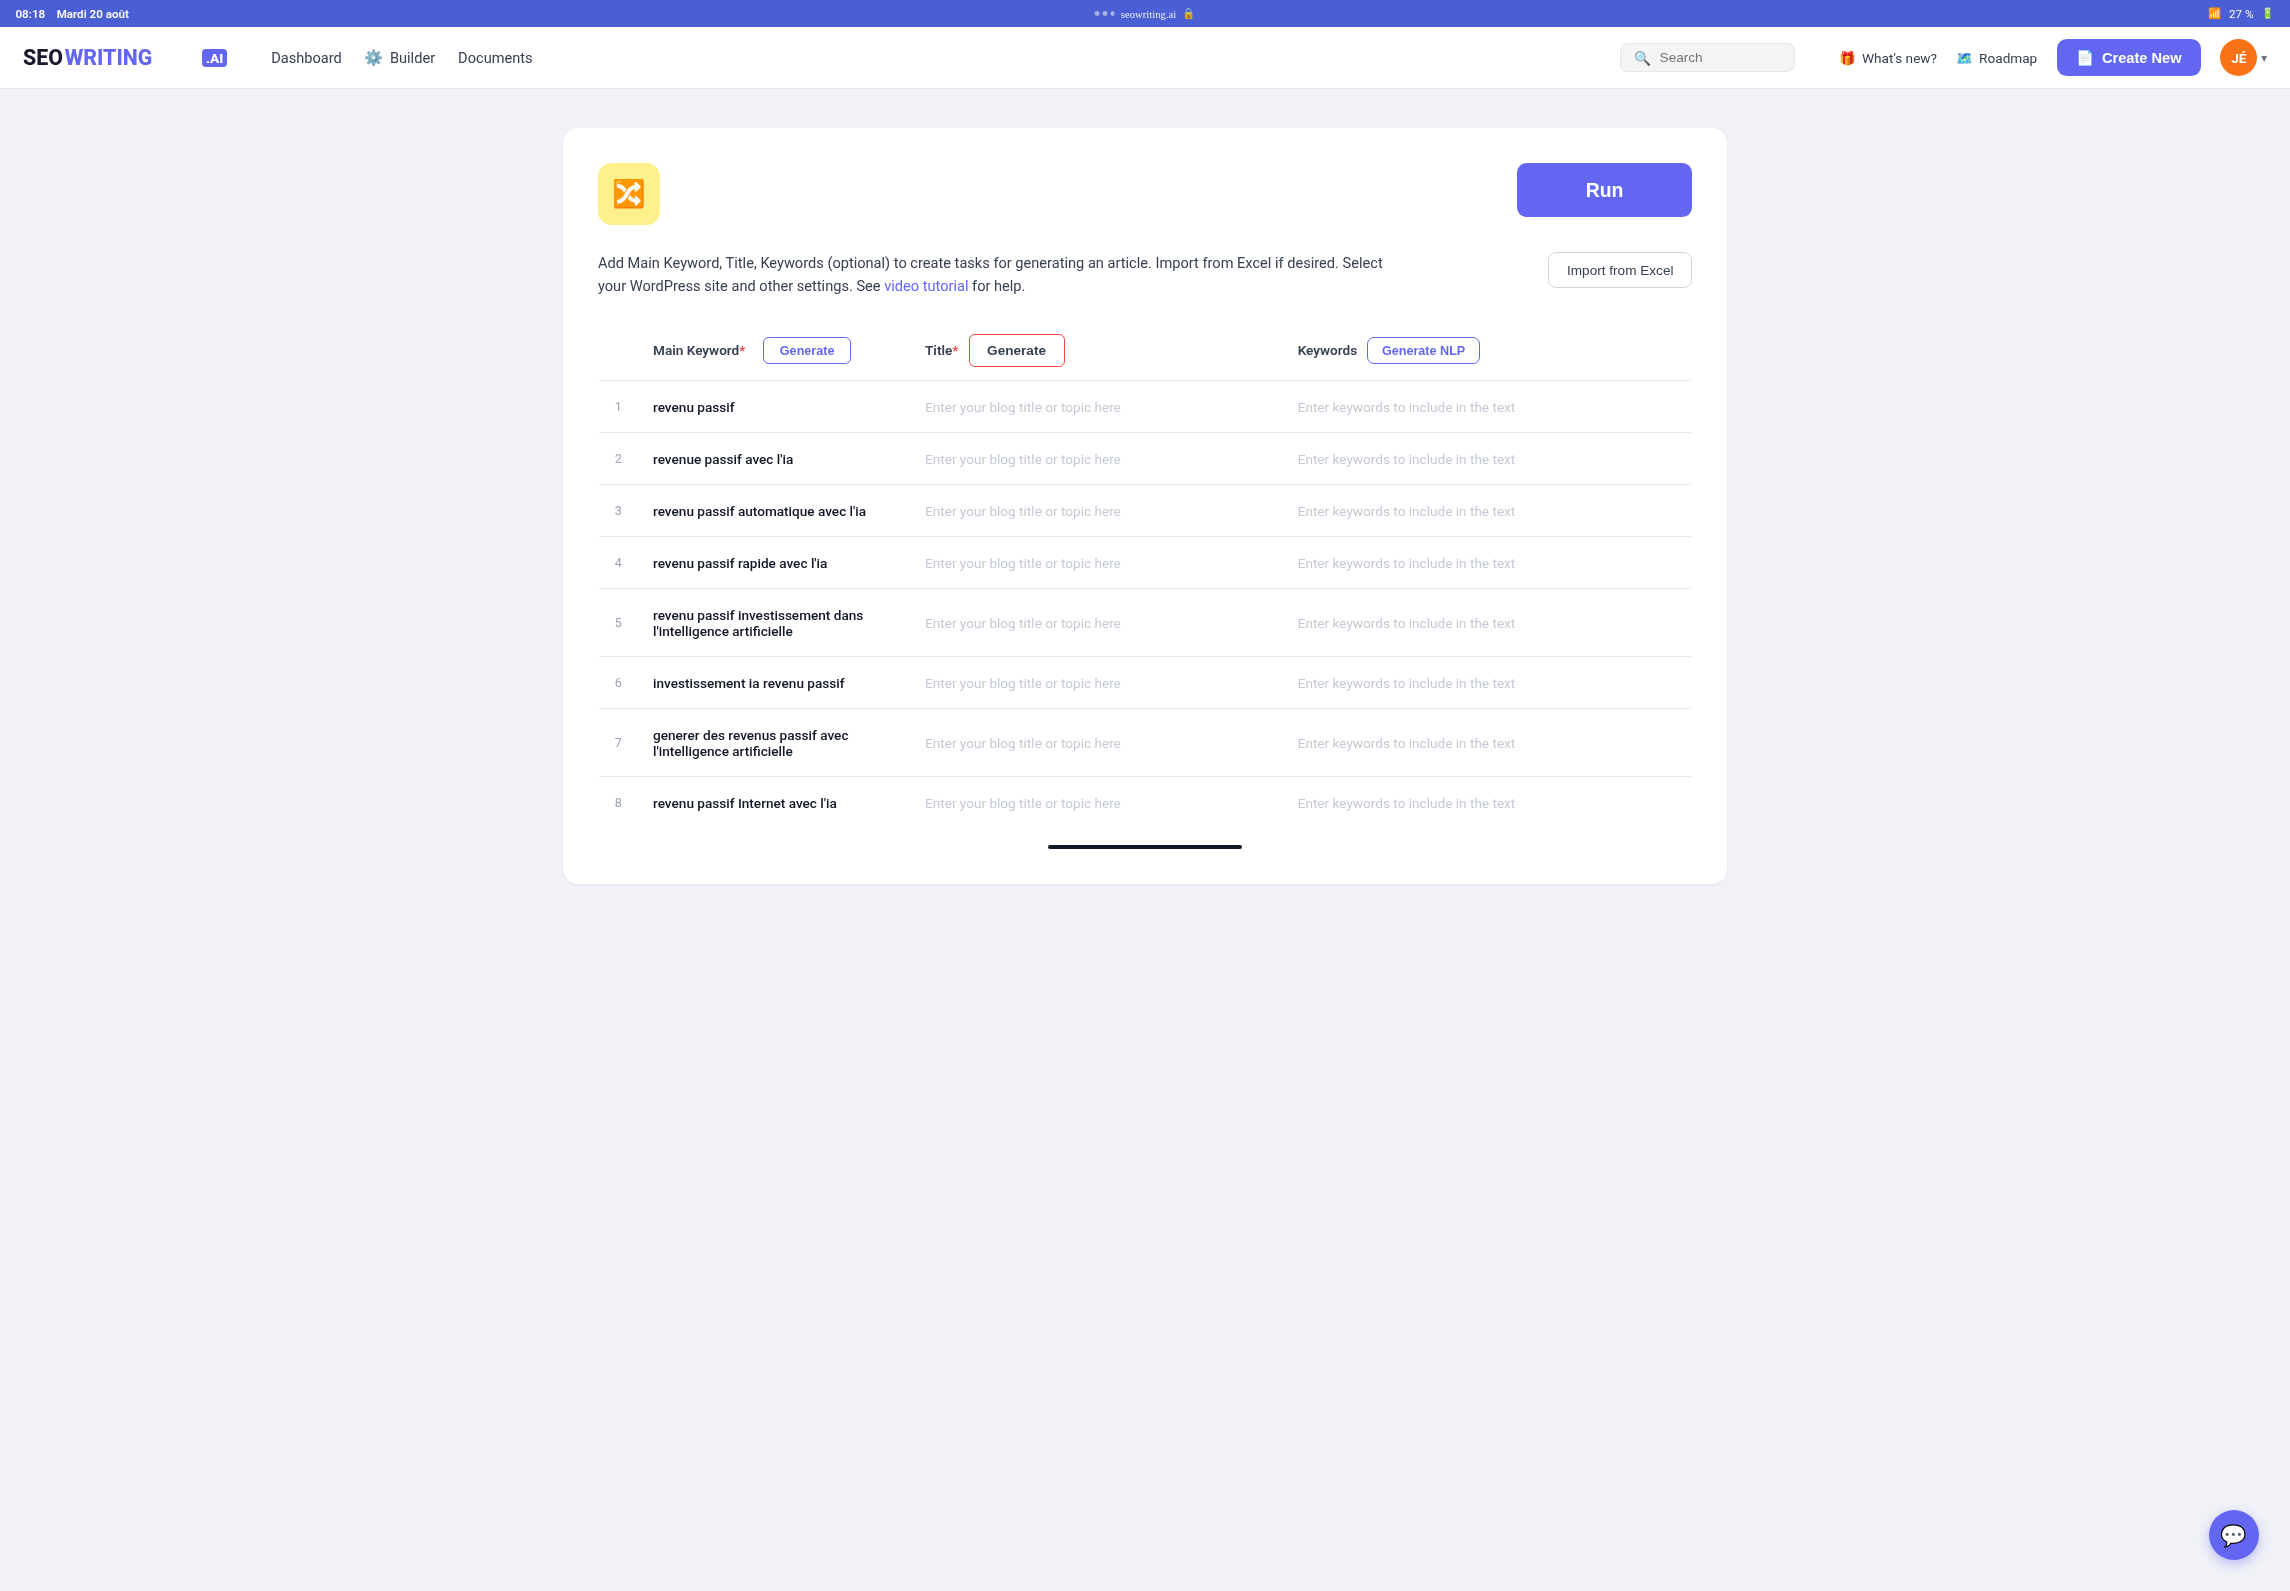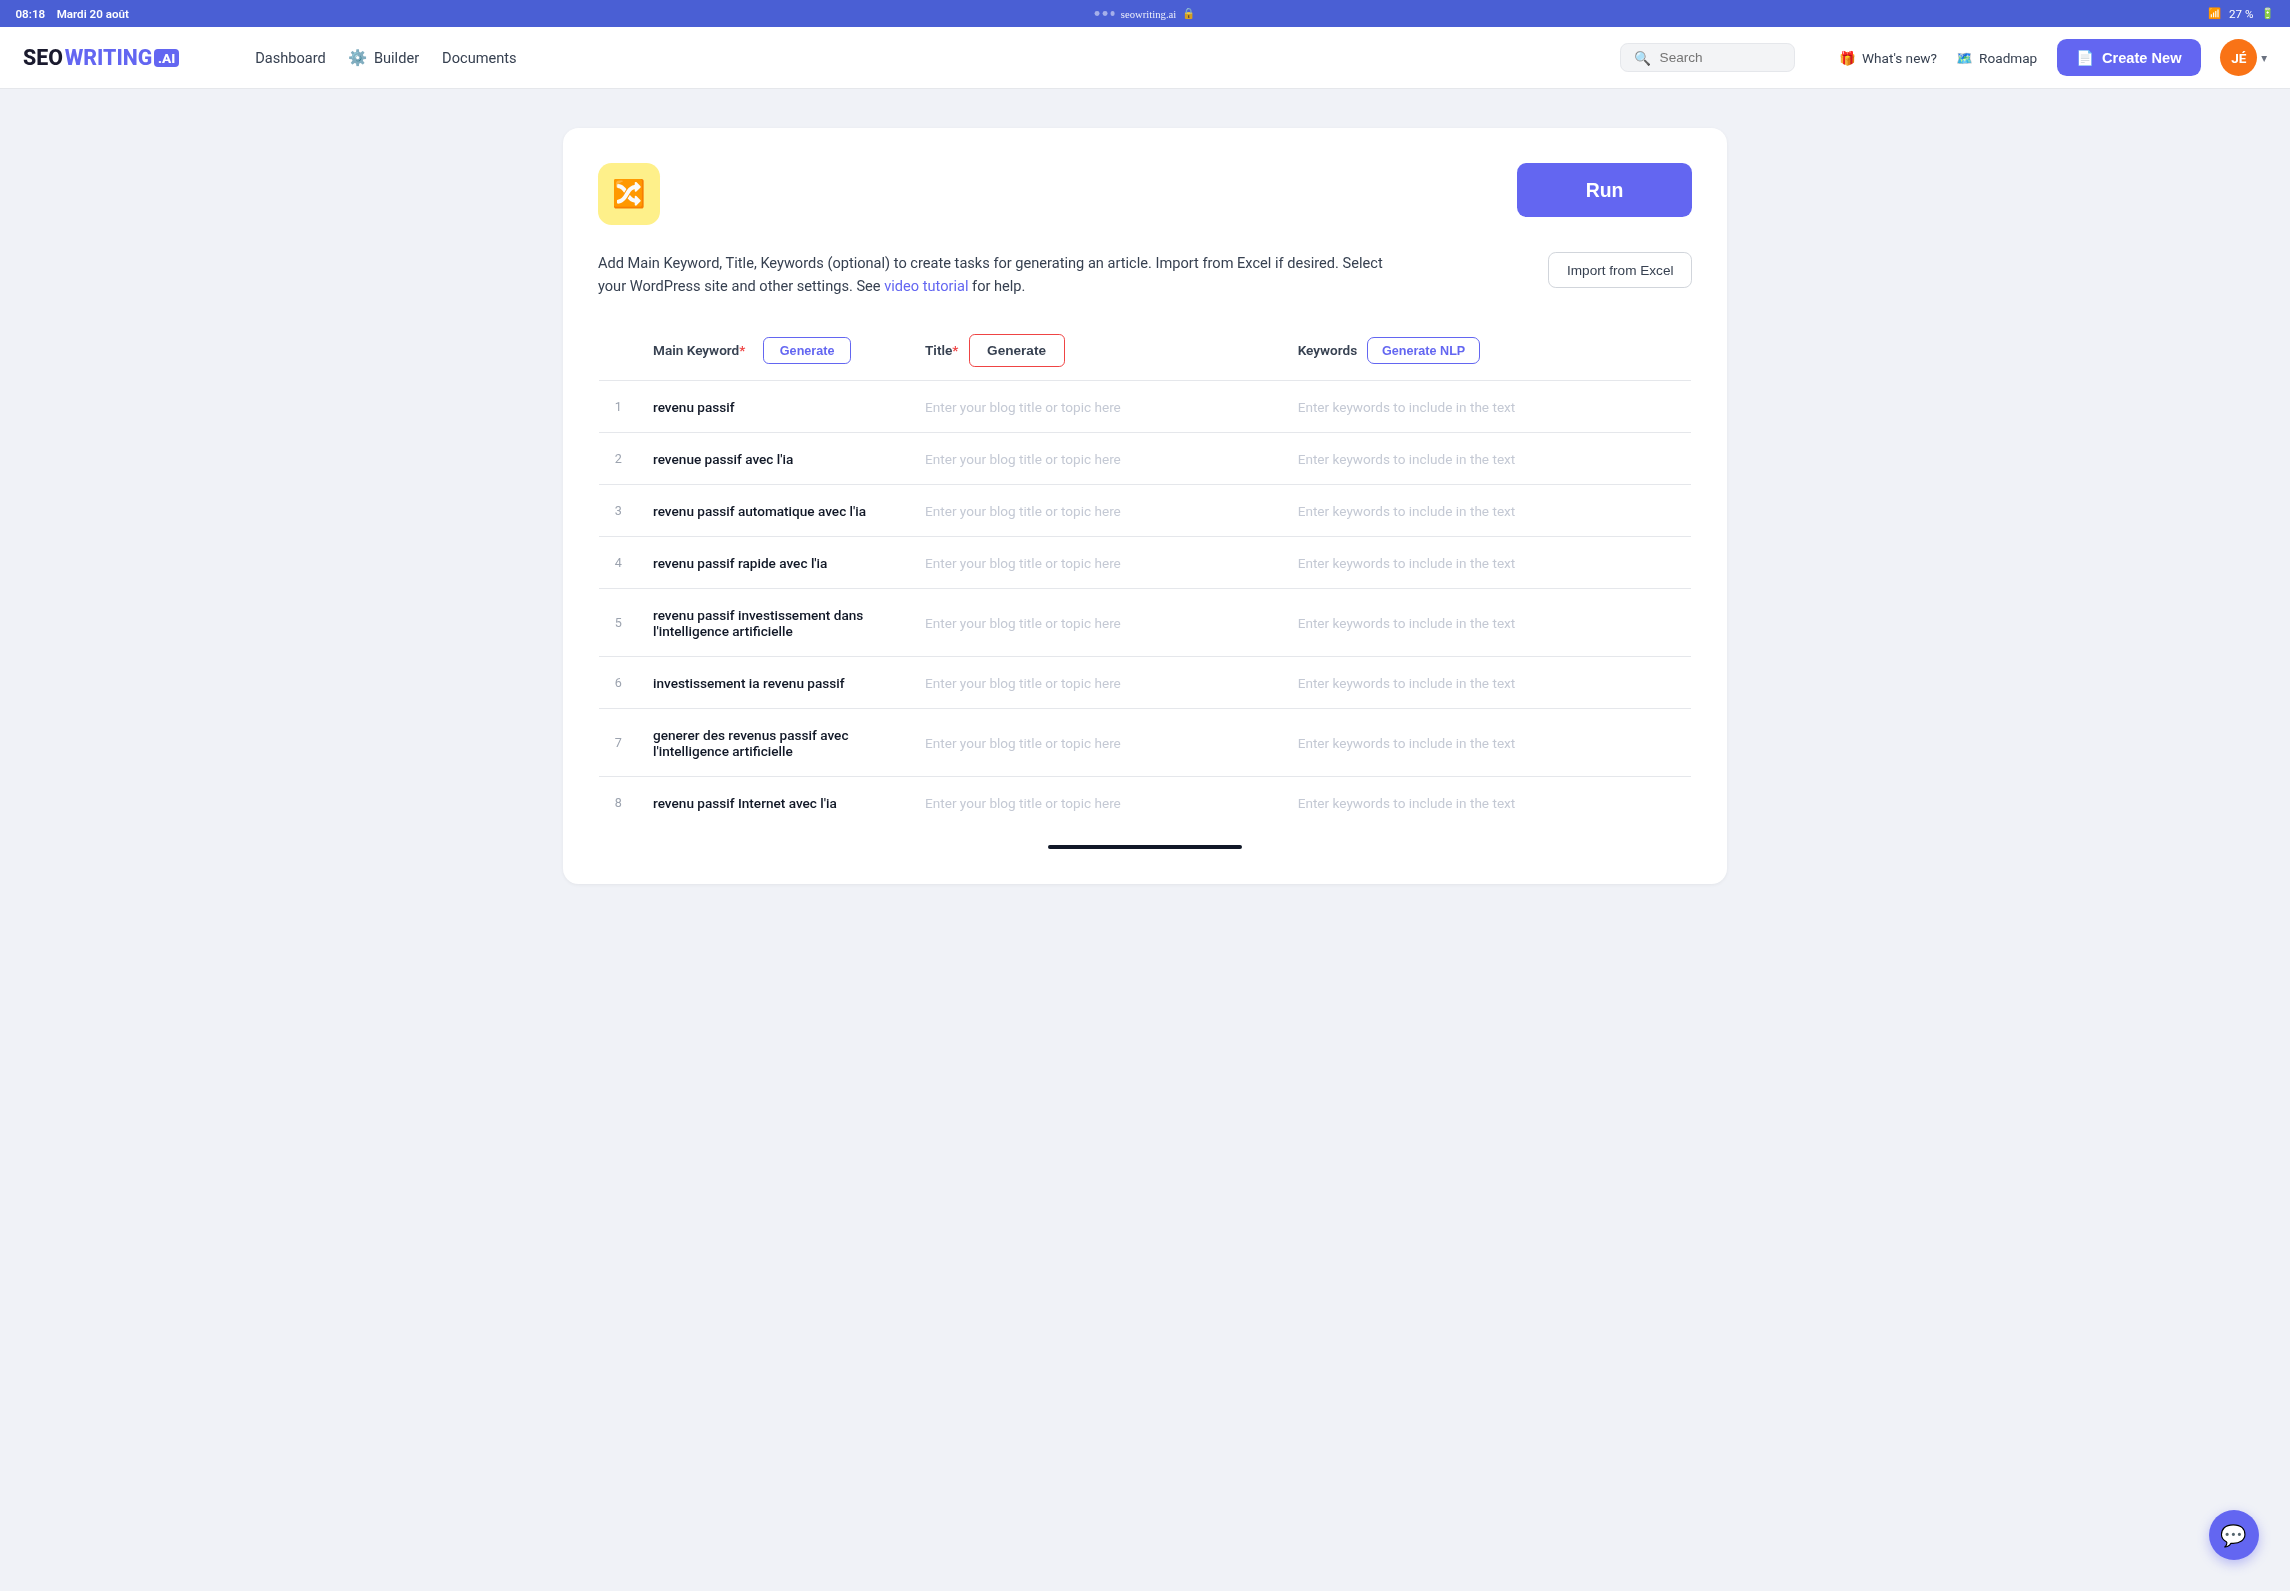--- a/index.html
+++ b/index.html
@@ -52,27 +52,27 @@
     }
     .logo-seo { color: #1a1a2e; }
     .logo-writing { color: #6366f1; }
     .logo-ai { 
       color: #1a1a2e; 
       background: #6366f1;
       color: white;
       padding: 1px 3.9px;
       border-radius: 3.9px;
       font-size: 13.6px;
+      margin-left: 48px;
     }
     .nav-links {
       display: flex;
       align-items: flex-start;
       gap: 23px;
       flex: 1;
-      margin-left: 32px;
     }
     .nav-link {
       color: #374151;
       text-decoration: none;
       font-size: 14.6px;
       display: flex;
       align-items: center;
       gap: 5.8px;
     }
     .nav-link .gear-icon { font-size: 15.5px; color: #6b7280; }

